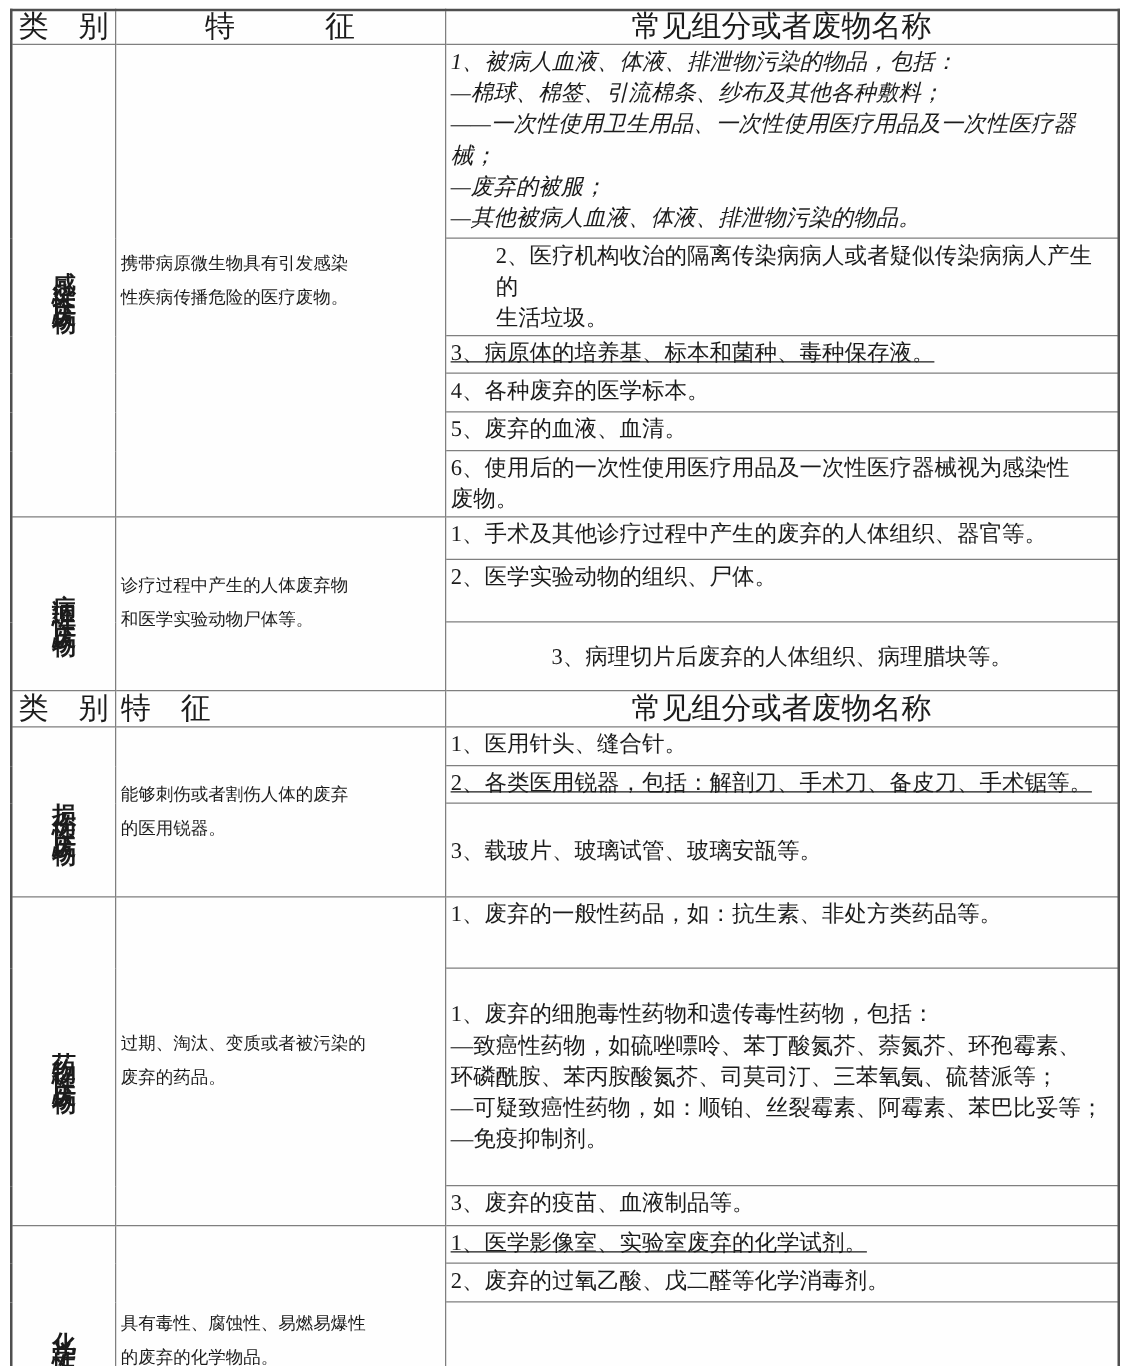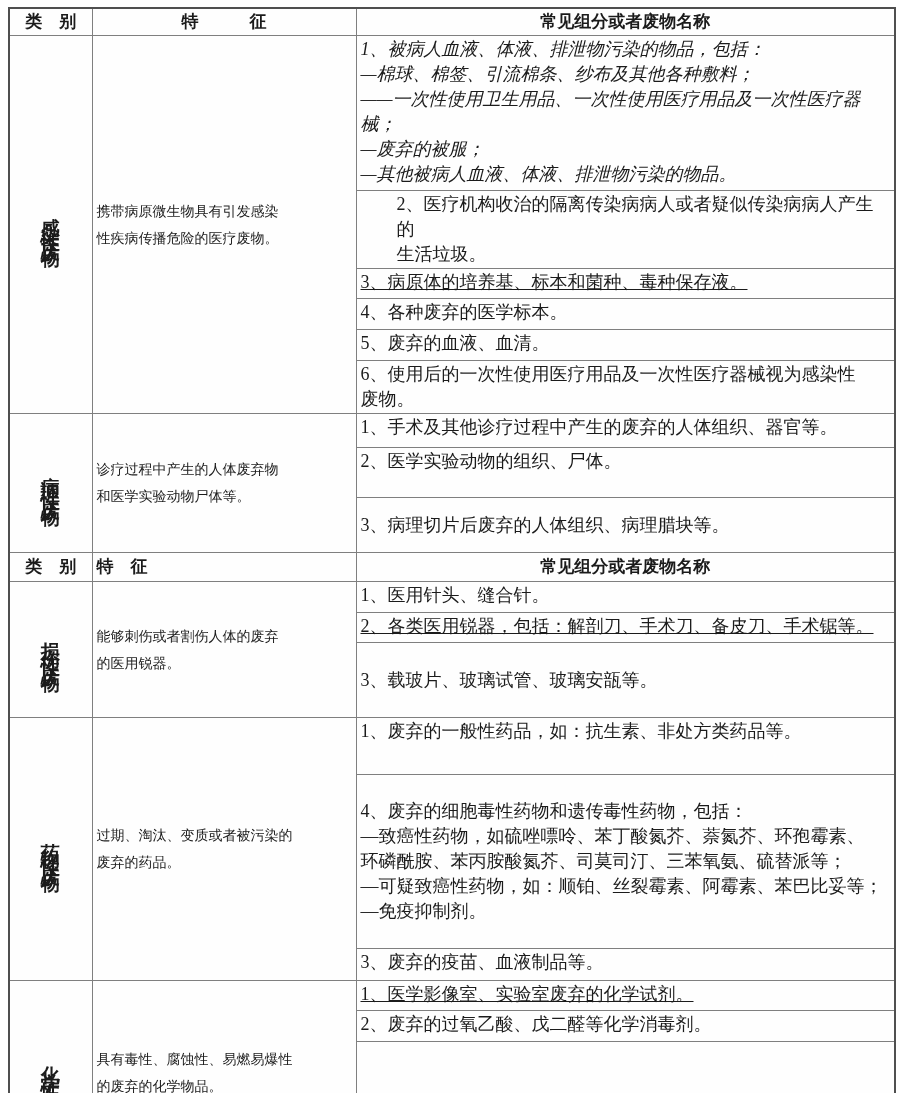--- a/index.html
+++ b/index.html
@@ -12,21 +12,21 @@
   table.waste {
     border-collapse:collapse;
     table-layout:fixed;
     width:886px;
     margin:7px 0 0 8px;
     background:#fefefe;
     border:2px solid #4f4f4f;
   }
   td, th { border:1px solid #7f7f7f; padding:0; vertical-align:top; overflow:hidden; }
   th {
-    font-size:17px; font-weight:bold; line-height:24px;
+    font-size:24px; font-weight:normal; line-height:24px;
     text-align:center; vertical-align:middle; white-space:pre;
   }
   th.h-feat-left { text-align:left; padding-left:4px; }
   .cat {
     text-align:center; vertical-align:middle;
     font-weight:bold; font-size:19px;
   }
   .cat span {
     display:inline-block;
     writing-mode:vertical-rl;
@@ -49,21 +49,21 @@
   .item.vc { vertical-align:middle; }
   
   tr.r26 td, tr.r26 th { height:26px; }
   tr.r152 .item { height:152px;font-style:italic; }
   tr.r50  .item { height:50px;padding-left:40px; }
   tr.r27  .item { height:27px;text-decoration:underline; }
   tr.r28  .item { height:28px; }
   tr.r49  .item { height:49px; }
   tr.r31  .item { height:31px; }
   tr.r47  .item { height:47px; }
-  tr.r52  .item { height:52px; }
+  tr.r52  .item { height:52px;text-align:center; }
   tr.rh28 td, tr.rh28 th { height:28px; }
   tr.r72  .item { height:72px; }
   tr.r54  .item { height:54px; }
   tr.r171 .item { height:171px; }
   tr.r29  .item { height:29px;margin-left:24px; }
   tr.r121 .item { height:121px; }
 </style>
 </head>
 <body>
 
@@ -142,21 +142,21 @@
     <td class="item vc">3、载玻片、玻璃试管、玻璃安瓿等。</td>
   </tr>
 
   <tr class="r54">
     <td class="cat" rowspan="3"><span>药物性废物</span></td>
     <td class="feat" rowspan="3">过期、淘汰、变质或者被污染的
 废弃的药品。</td>
     <td class="item">1、废弃的一般性药品，如：抗生素、非处方类药品等。</td>
   </tr>
   <tr class="r171">
-    <td class="item vc">4、废弃的细胞毒性药物和遗传毒性药物，包括：
+    <td class="item vc">1、废弃的细胞毒性药物和遗传毒性药物，包括：
 —致癌性药物，如硫唑嘌呤、苯丁酸氮芥、萘氮芥、环孢霉素、
 环磷酰胺、苯丙胺酸氮芥、司莫司汀、三苯氧氨、硫替派等；
 —可疑致癌性药物，如：顺铂、丝裂霉素、阿霉素、苯巴比妥等；
 —免疫抑制剂。</td>
   </tr>
   <tr class="r29">
     <td class="item">3、废弃的疫苗、血液制品等。</td>
   </tr>
 
   <tr class="r27">

